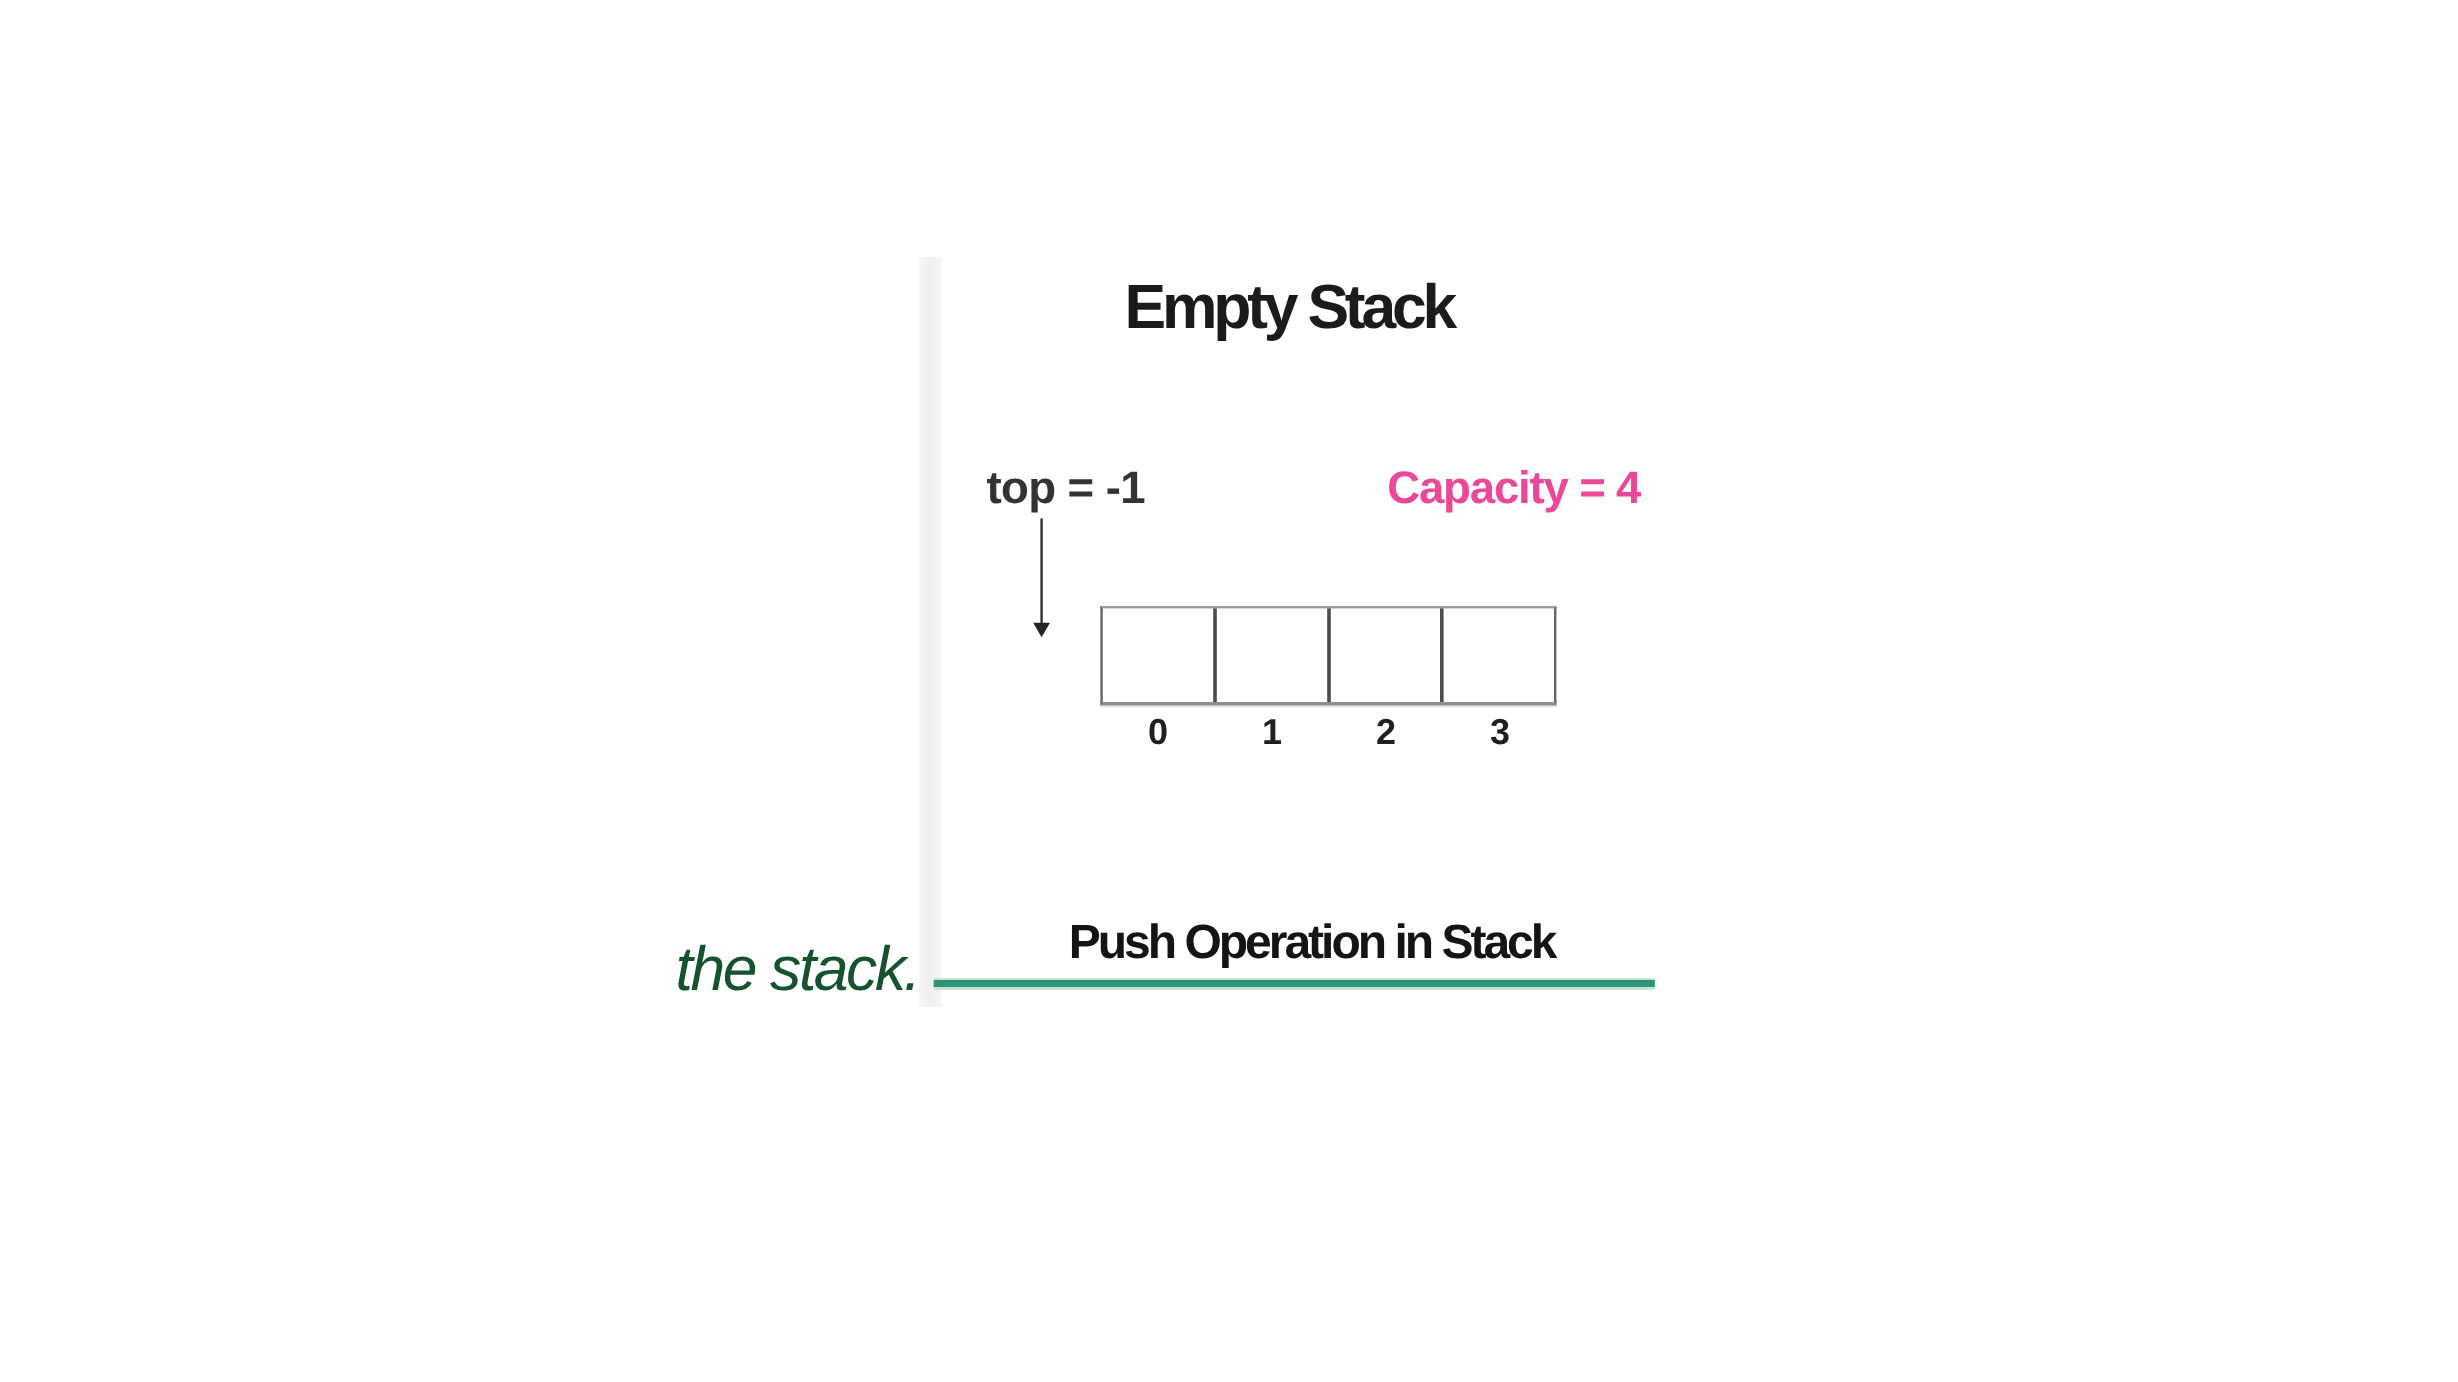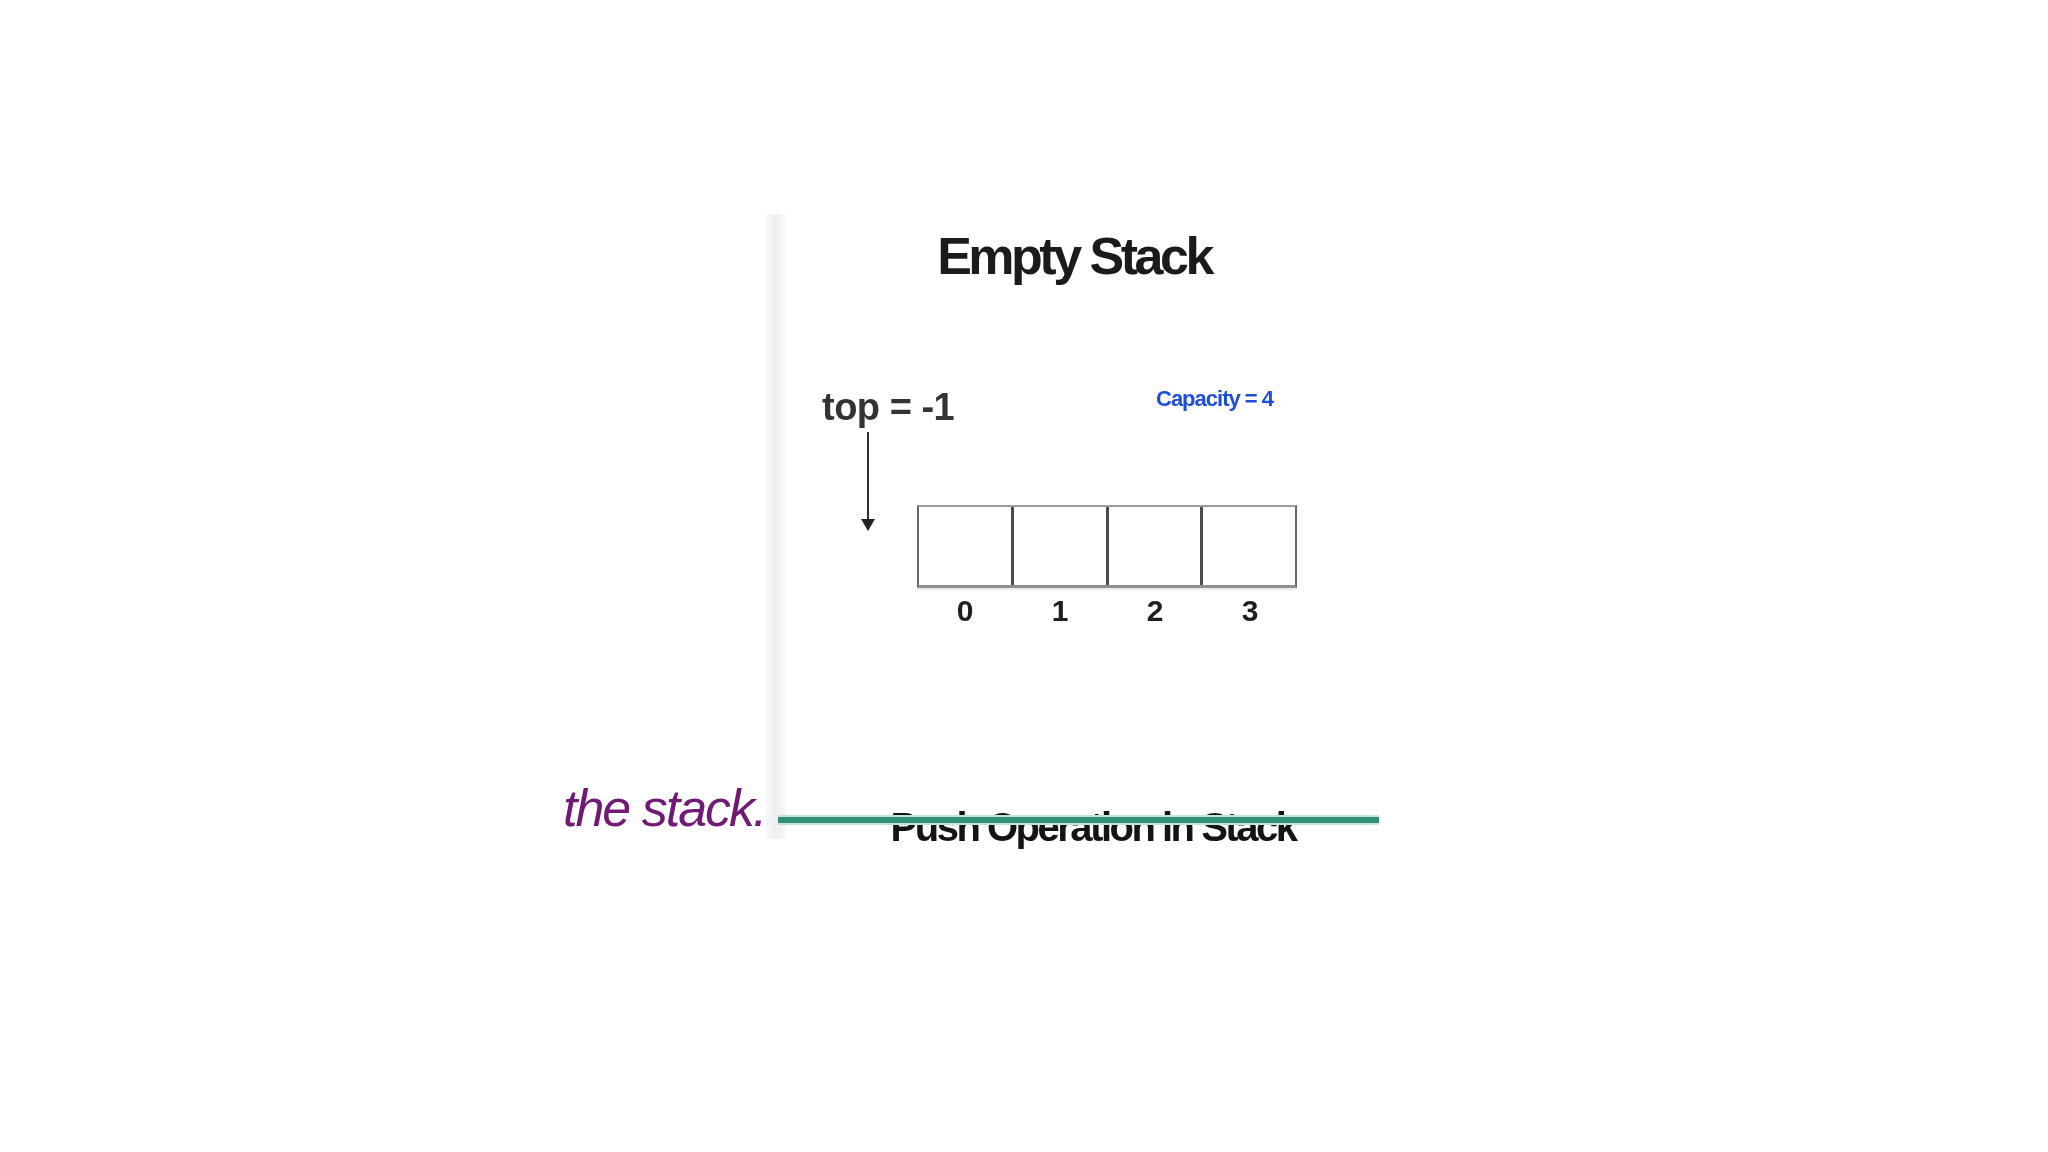--- a/index.html
+++ b/index.html
@@ -38,24 +38,24 @@
     top: 386px;
     font-size: 38px;
     font-weight: 600;
     letter-spacing: -0.5px;
     color: #333333;
   }
   .capacity-label {
     position: absolute;
     left: 1156px;
     top: 386px;
-    font-size: 22px;
+    font-size: 38px;
     font-weight: 600;
     letter-spacing: -1px;
-    color: #1d4ed8;
+    color: #ec4899;
   }
   .arrow-line {
     position: absolute;
     left: 867px;
     top: 432px;
     width: 2px;
     height: 90px;
     background: #2f2f2f;
   }
   .arrow-head {
@@ -102,33 +102,32 @@
     letter-spacing: -1px;
     color: #1f1f1f;
   }
   .left-caption {
     position: absolute;
     left: 563px;
     top: 778px;
     font-size: 52px;
     font-style: italic;
     letter-spacing: -2px;
-    color: #701a75;
+    color: #14532d;
   }
   .push-heading {
     position: absolute;
     left: 838px;
     top: 763px;
     width: 510px;
     text-align: center;
     font-size: 40px;
     font-weight: 700;
     letter-spacing: -2.5px;
     color: #141414;
-    margin-top: 42px;
   }
   .heading-underline {
     position: absolute;
     left: 778px;
     top: 815px;
     width: 601px;
     height: 10px;
     background: linear-gradient(to bottom,
       #c6e3d8 0%, #c6e3d8 20%,
       #2f9176 20%, #2f9176 75%,

